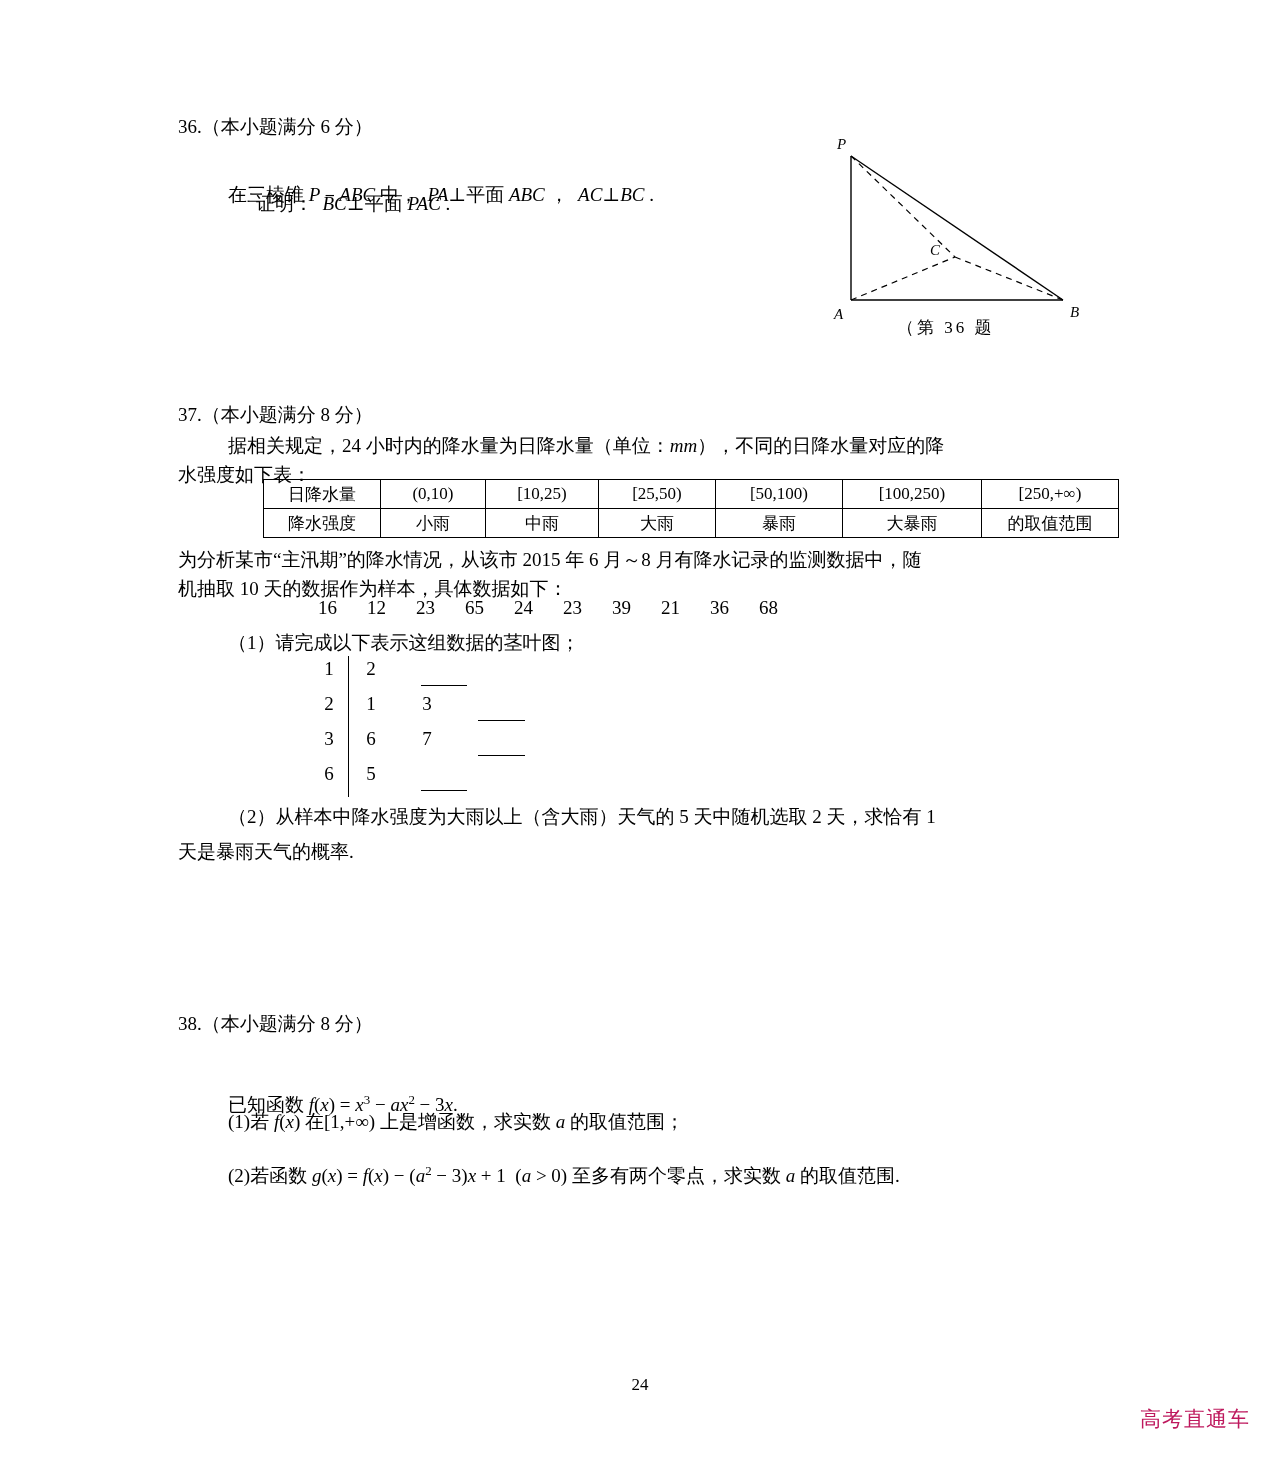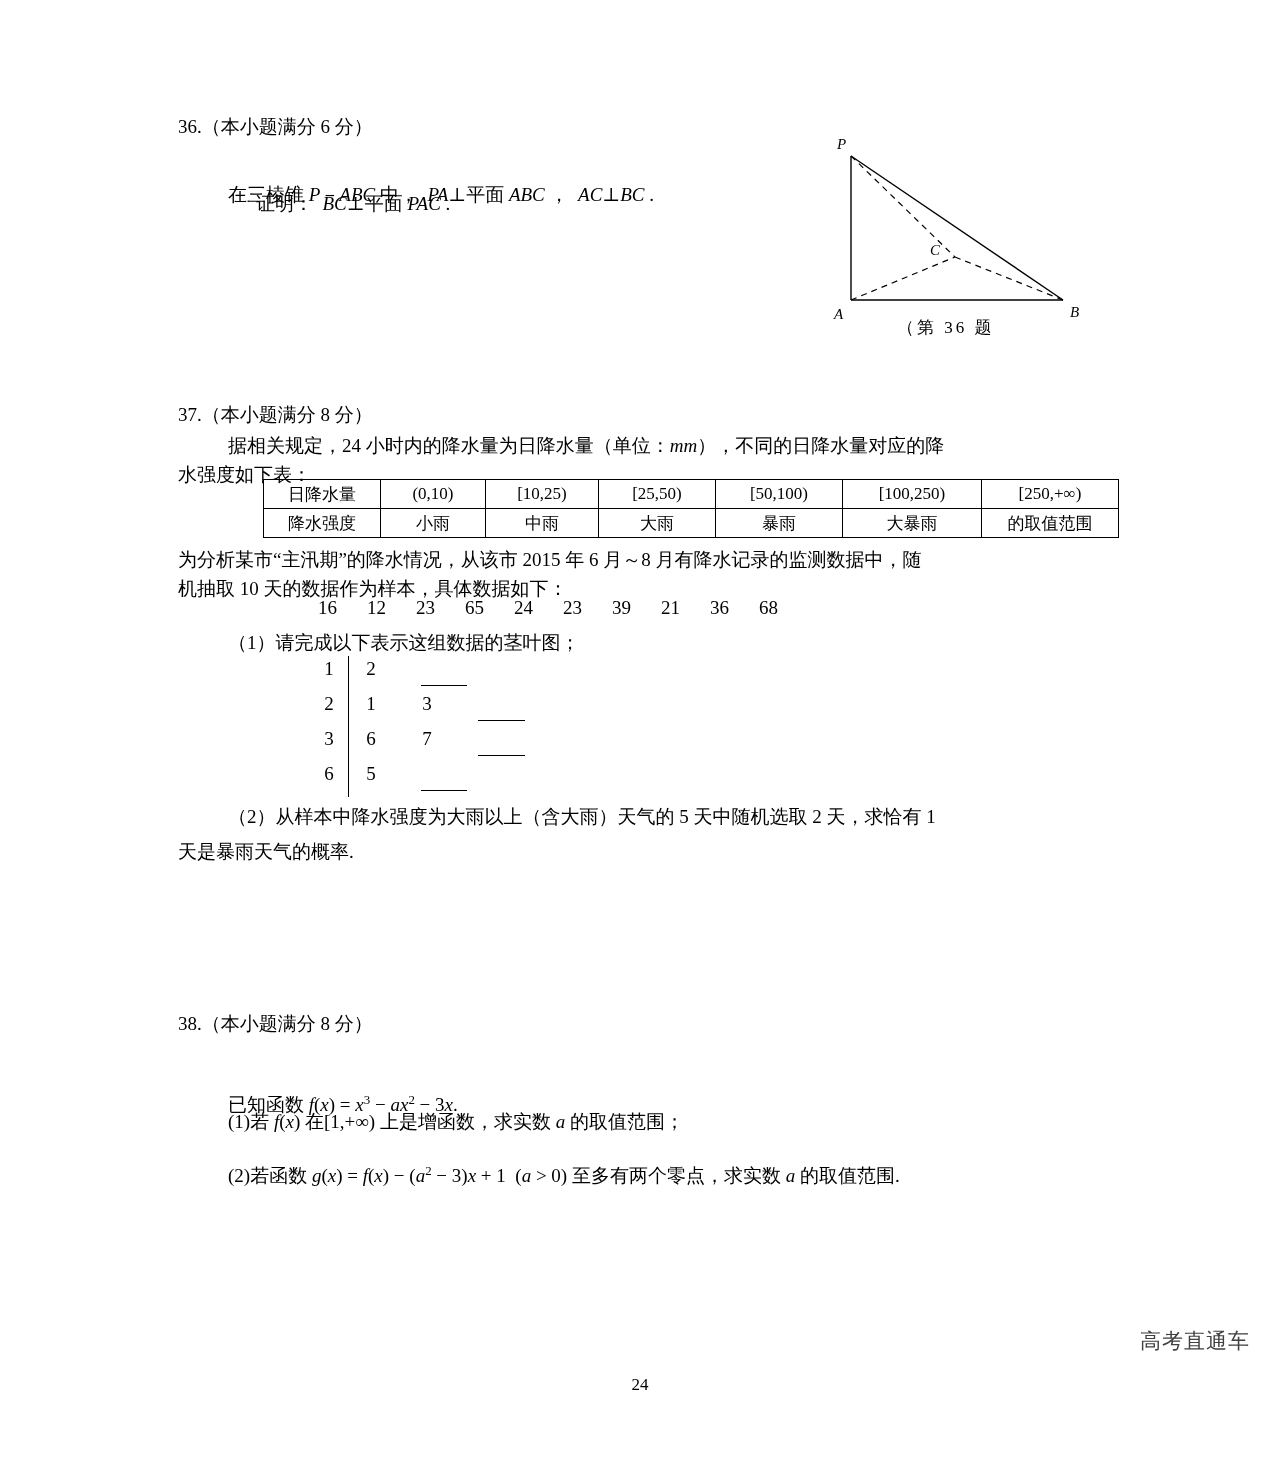--- a/index.html
+++ b/index.html
@@ -134,23 +134,23 @@
     position: absolute;
     left: 0;
     top: 1375px;
     width: 1280px;
     text-align: center;
     font-size: 17px;
   }
   .watermark {
     position: absolute;
     right: 30px;
-    top: 1327px;
+    top: 1405px;
     font-size: 21px;
-    color: #404040;
+    color: #be185d;
     font-family: "Liberation Sans", sans-serif;
     letter-spacing: 1px;
     white-space: nowrap;
   }
 </style>
 </head>
 <body>
 
 <div class="page">
 

